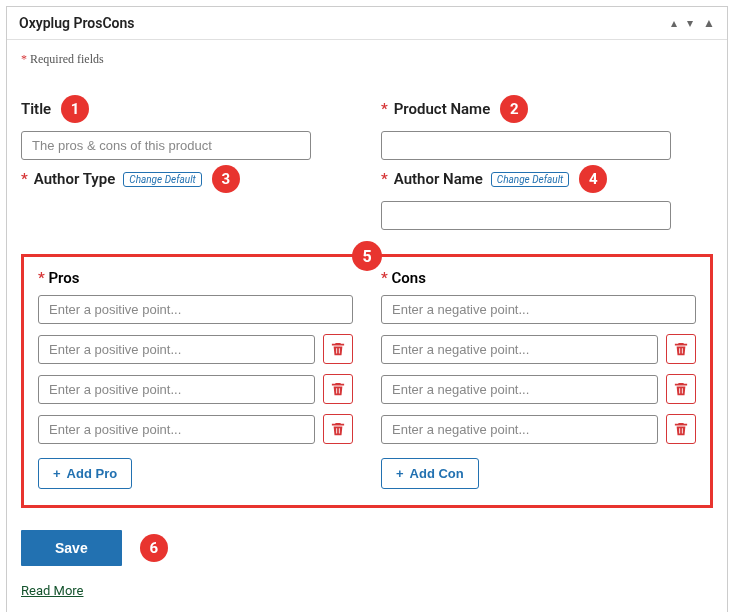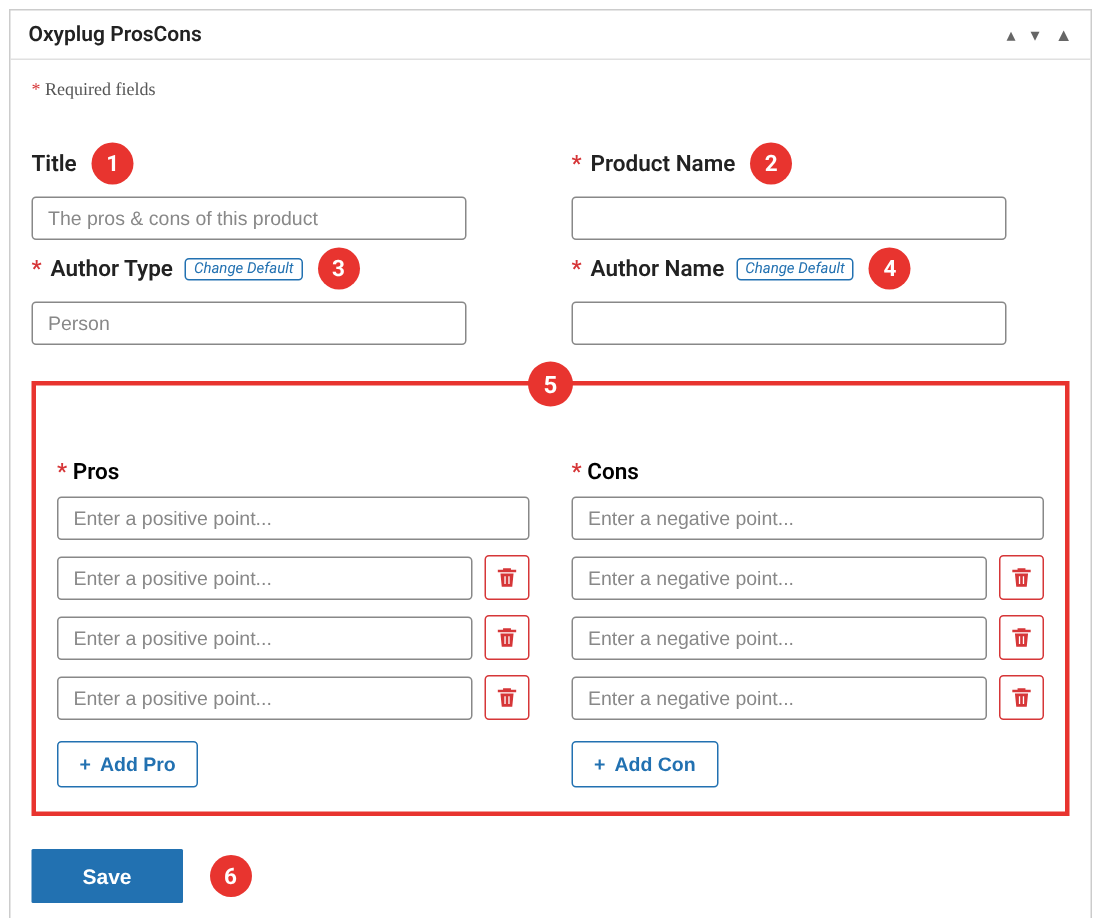--- a/index.html
+++ b/index.html
@@ -38,21 +38,21 @@
     .proscons-box {
       border: 3px solid #e8342f; padding: 12px 14px 16px; margin-top: 24px;
       position: relative;
     }
     .badge-5 {
       position: absolute; top: -16px; left: 50%; transform: translateX(-50%);
       width: 30px; height: 30px; border-radius: 50%;
       background: #e8342f; color: #fff; font-weight: 700; font-size: 16px;
       display: flex; align-items: center; justify-content: center;
     }
-    .proscons-grid { display: grid; grid-template-columns: 1fr 1fr; gap: 4px 28px; margin-top: 36px; }
+    .proscons-grid { display: grid; grid-template-columns: 1fr 1fr; gap: 4px 28px; }
     .col-header { font-weight: 600; font-size: 15px; margin-bottom: 8px; }
     .row { display: flex; align-items: center; gap: 8px; margin-bottom: 10px; }
     .row input { flex: 1; }
     .del-btn {
       width: 30px; height: 30px; border: 1px solid #d63638; border-radius: 3px;
       background: #fff; color: #d63638; cursor: pointer;
       display: inline-flex; align-items: center; justify-content: center;
       font-size: 14px;
     }
     .add-btn {
@@ -106,21 +106,20 @@
         <input type="text" class="input-narrow" style="">
       </div>
 
       <div>
         <div class="field-label">
           <span class="asterisk">*</span>
           <span>Author Type</span>
           <span class="change-default">Change Default</span>
           <span class="badge-num">3</span>
         </div>
-        <input type="text" class="input-narrow" placeholder="Person" style="">
       </div>
 
       <div>
         <div class="field-label">
           <span class="asterisk">*</span>
           <span>Author Name</span>
           <span class="change-default">Change Default</span>
           <span class="badge-num">4</span>
         </div>
         <input type="text" class="input-narrow" style="">

